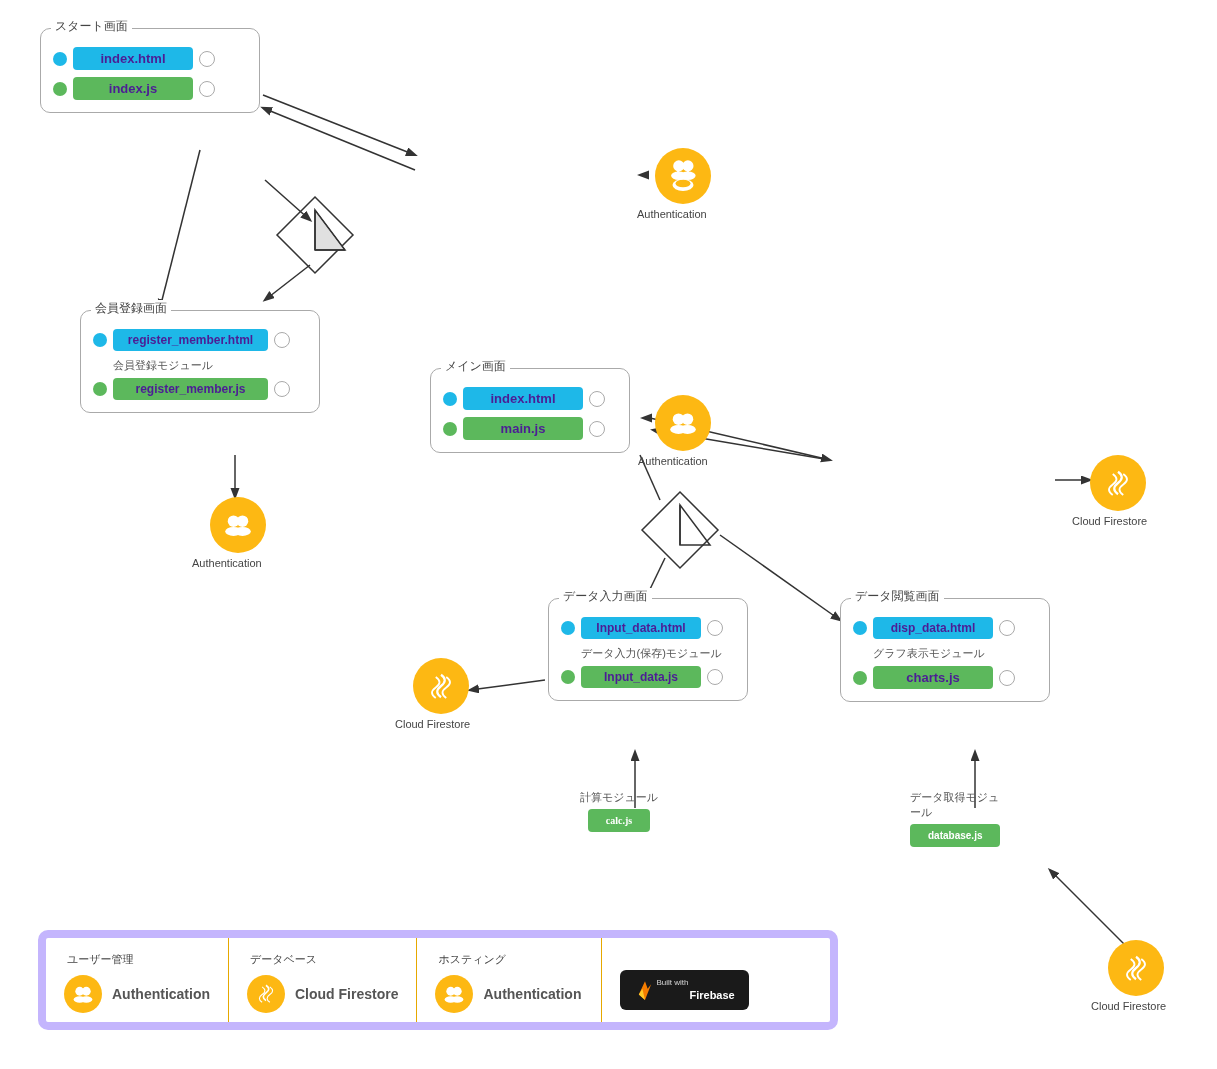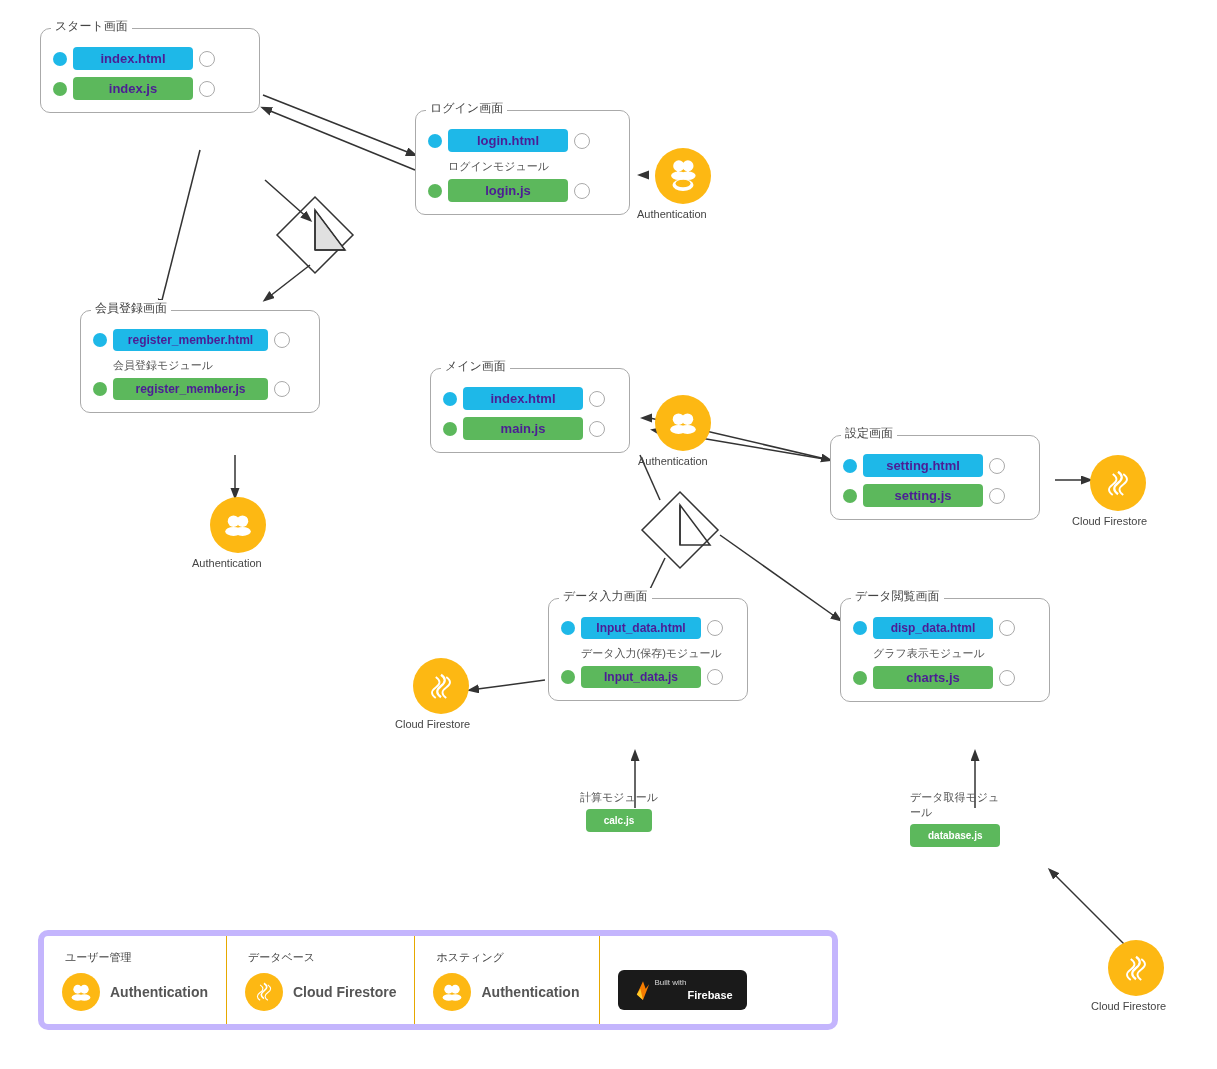--- a/index.html
+++ b/index.html
@@ -89,21 +89,21 @@
     .icon-label {
       position: absolute;
       font-size: 11px;
       color: #444;
       text-align: center;
       white-space: nowrap;
     }
     
     .bottom-banner {
       position: absolute;
-      border: 6px solid #c4b5fd;
+      border: 8px solid #c4b5fd;
       border-radius: 10px;
       background: #fff;
       display: flex;
       align-items: stretch;
     }
     .banner-section {
       border-right: 1.5px solid #e6a800;
       padding: 14px 18px;
       display: flex;
       flex-direction: column;
@@ -221,34 +221,20 @@
       <div class="file-btn file-btn-blue">index.html</div>
       <div class="circle-out"></div>
     </div>
     <div class="file-row">
       <div class="dot dot-green"></div>
       <div class="file-btn file-btn-green">index.js</div>
       <div class="circle-out"></div>
     </div>
   </div>
 
-  <div class="screen-box" style="left:415px; top:110px; width:215px; padding-top:18px;">
-    <span class="screen-label">ログイン画面</span>
-    <div class="file-row">
-      <div class="dot dot-blue"></div>
-      <div class="file-btn file-btn-blue">login.html</div>
-      <div class="circle-out"></div>
-    </div>
-    <div class="sub-label">ログインモジュール</div>
-    <div class="file-row">
-      <div class="dot dot-green"></div>
-      <div class="file-btn file-btn-green">login.js</div>
-      <div class="circle-out"></div>
-    </div>
-  </div>
 
   <div class="icon-circle" style="left:655px; top:148px;">
 
     <svg width="30" height="30" viewBox="0 0 40 40">
       <circle cx="20" cy="14" r="8" fill="#fff"></circle>
       <ellipse cx="20" cy="32" rx="14" ry="8" fill="#fff"></ellipse>
       <circle cx="20" cy="14" r="5" fill="#FDB813"></circle>
       <ellipse cx="20" cy="30" rx="10" ry="5" fill="#FDB813"></ellipse>
     </svg>
     <svg width="28" height="24" viewBox="0 0 40 30" style="position:absolute;top:8px;">
@@ -311,33 +297,20 @@
   <div class="icon-circle" style="left:655px; top:395px;">
     <svg width="32" height="32" viewBox="0 0 50 40">
       <circle cx="18" cy="14" r="9" fill="#fff"></circle>
       <circle cx="32" cy="14" r="9" fill="#fff"></circle>
       <ellipse cx="18" cy="30" rx="13" ry="7" fill="#fff"></ellipse>
       <ellipse cx="32" cy="30" rx="13" ry="7" fill="#fff"></ellipse>
     </svg>
   </div>
   <div class="icon-label" style="left:638px; top:455px;">Authentication</div>
 
-  <div class="screen-box" style="left:830px; top:435px; width:210px; padding-top:18px;">
-    <span class="screen-label">設定画面</span>
-    <div class="file-row">
-      <div class="dot dot-blue"></div>
-      <div class="file-btn file-btn-blue">setting.html</div>
-      <div class="circle-out"></div>
-    </div>
-    <div class="file-row">
-      <div class="dot dot-green"></div>
-      <div class="file-btn file-btn-green">setting.js</div>
-      <div class="circle-out"></div>
-    </div>
-  </div>
 
   <div class="icon-circle" style="left:1090px; top:455px;">
     <svg width="30" height="30" viewBox="0 0 40 40">
       <path d="M20 5 Q30 12 20 20 Q10 28 20 35" fill="none" stroke="#fff" stroke-width="3"></path>
       <path d="M13 8 Q23 15 13 22 Q3 29 13 36" fill="none" stroke="#fff" stroke-width="2.5"></path>
       <path d="M27 8 Q37 15 27 22 Q17 29 27 36" fill="none" stroke="#fff" stroke-width="2.5"></path>
     </svg>
   </div>
   <div class="icon-label" style="left:1072px; top:515px;">Cloud Firestore</div>
 
@@ -379,21 +352,21 @@
 
   <div class="icon-circle" style="left:413px; top:658px;">
     <svg width="30" height="30" viewBox="0 0 40 40">
       <path d="M20 5 Q30 12 20 20 Q10 28 20 35" fill="none" stroke="#fff" stroke-width="3"></path>
       <path d="M13 8 Q23 15 13 22 Q3 29 13 36" fill="none" stroke="#fff" stroke-width="2.5"></path>
       <path d="M27 8 Q37 15 27 22 Q17 29 27 36" fill="none" stroke="#fff" stroke-width="2.5"></path>
     </svg>
   </div>
   <div class="icon-label" style="left:395px; top:718px;">Cloud Firestore</div>
 
-  <div class="module-box" style="left:580px; top:790px;">
+  <div class="module-box" style="left:580px; top:790px;font-family:Liberation Serif, serif;">
     <div class="module-label">計算モジュール</div>
     <div class="module-btn">calc.js</div>
   </div>
 
   <div class="module-box" style="left:910px; top:790px;">
     <div class="module-label">データ取得モジュール</div>
     <div class="module-btn">database.js</div>
   </div>
 
   <div class="icon-circle" style="left:1108px; top:940px;">

